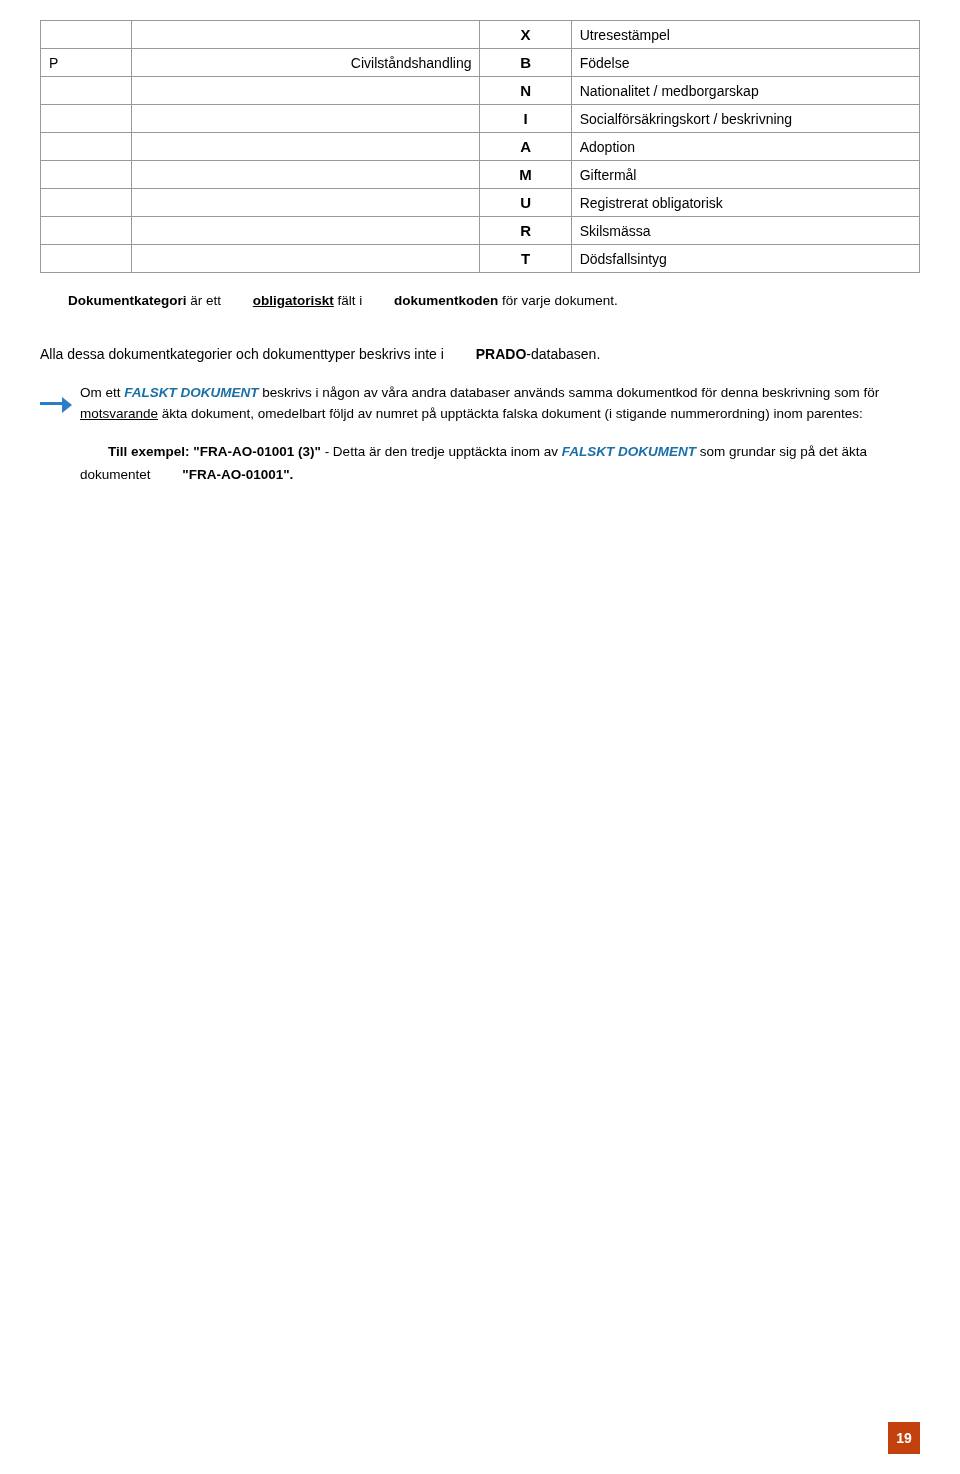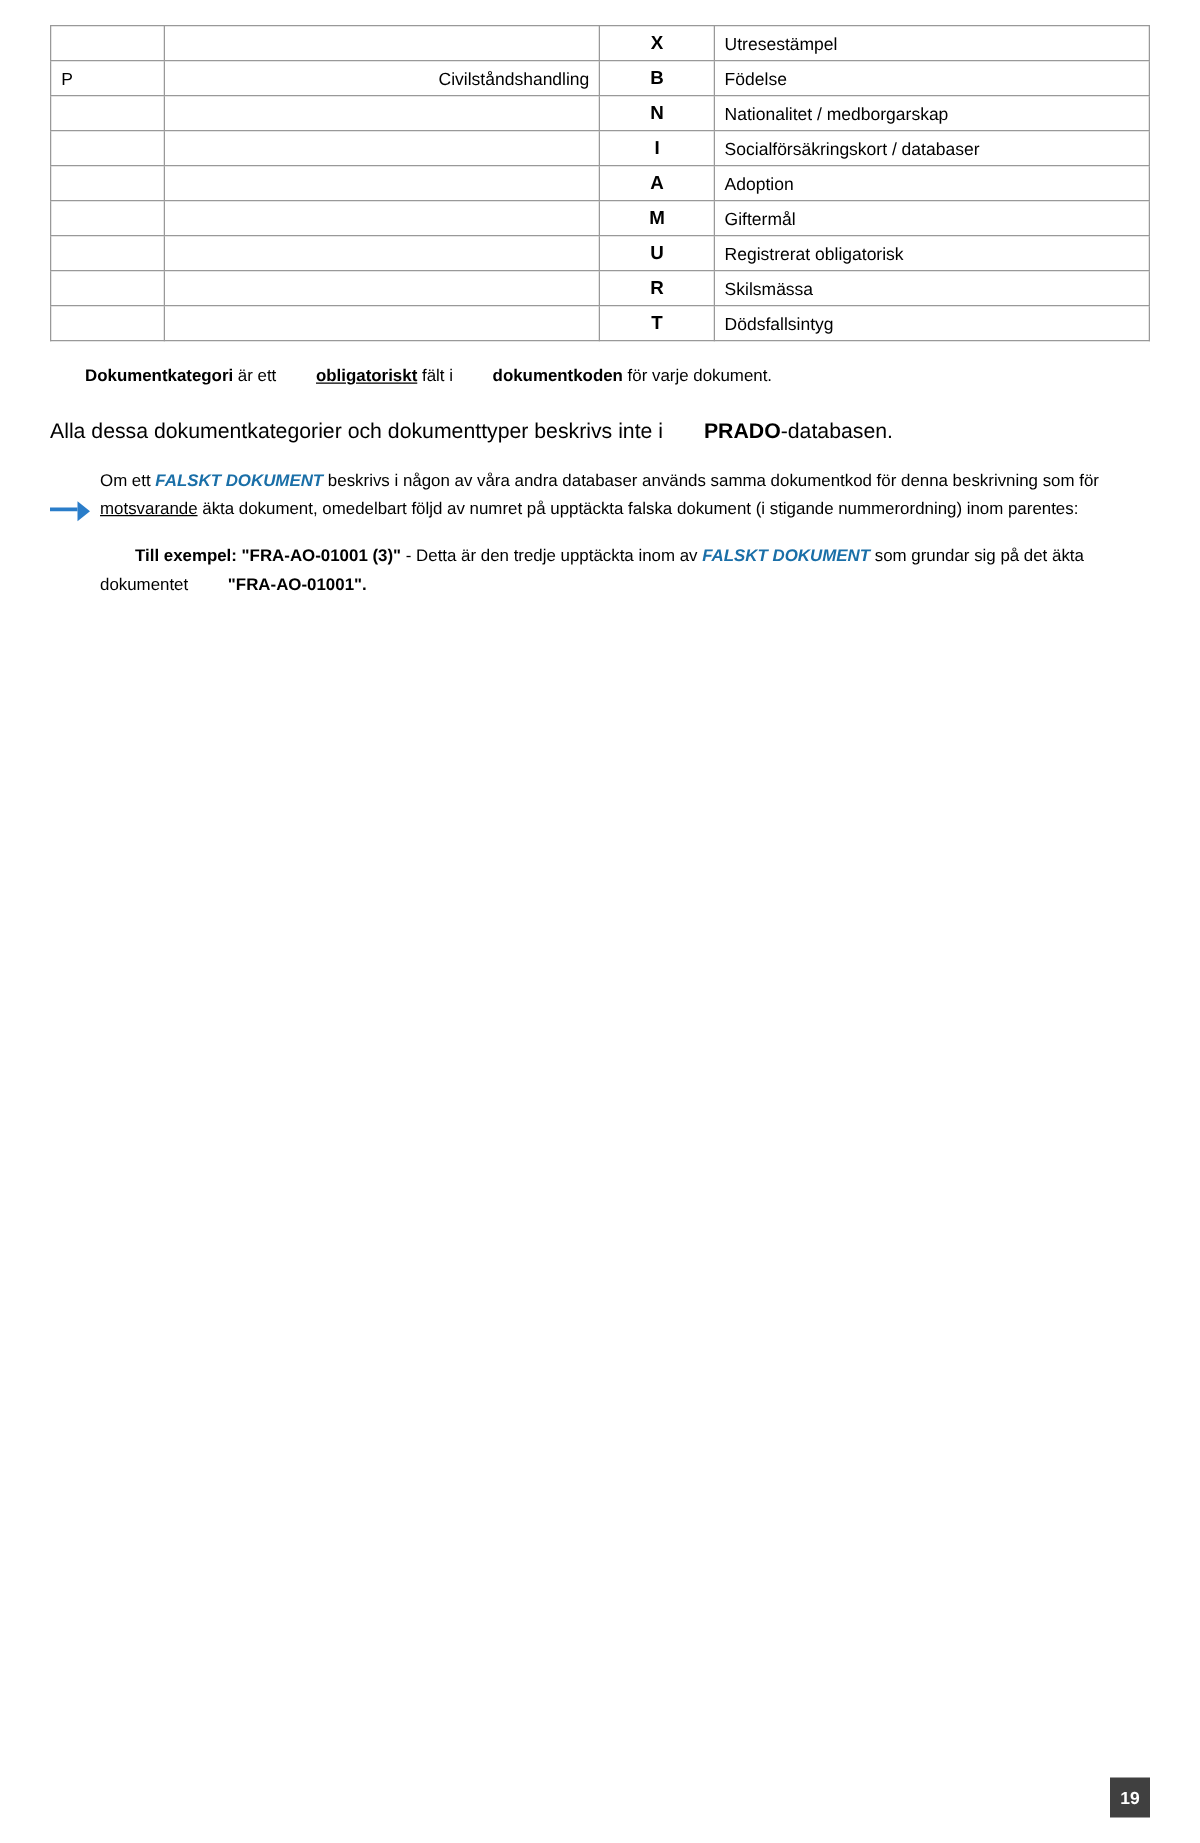--- a/index.html
+++ b/index.html
@@ -40,28 +40,28 @@
       flex: 1;
       font-size: 13.5px;
       line-height: 1.5;
     }
 
     .bold { font-weight: bold; padding-left: 28px; }
     .underline { text-decoration: underline; }
     .bold-italic { font-weight: bold; font-style: italic; }
 
     .section-text {
-      margin-top: 20px;
-      font-size: 17px;
+      margin-top: 32px;
+      font-size: 14px;
       line-height: 1.6;
     }
 
     .arrow-text {
       display: flex;
-      align-items: flex-end;
+      align-items: center;
       gap: 8px;
       margin-top: 16px;
       font-size: 13.5px;
       line-height: 1.6;
     }
 
     .arrow-symbol {
       display: inline-block;
       margin-top: 2px;
       flex-shrink: 0;
@@ -96,21 +96,21 @@
       font-size: 13.5px;
       line-height: 1.7;
     }
 
     .page-number {
       position: absolute;
       bottom: 20px;
       right: 40px;
       font-size: 14px;
       font-weight: bold;
-      background: #404040;
+      background: #c2410c;
       color: #fff;
       width: 32px;
       height: 32px;
       display: flex;
       align-items: center;
       justify-content: center;
     }
 
     .main-table {
       width: 100%;
@@ -157,21 +157,21 @@
         <td class="col1"></td>
         <td class="col2"></td>
         <td class="col3">N</td>
         <td class="col4">Nationalitet / medborgarskap</td>
       </tr>
 
       <tr>
         <td class="col1"></td>
         <td class="col2"></td>
         <td class="col3">I</td>
-        <td class="col4">Socialförsäkringskort / databaser</td>
+        <td class="col4">Socialförsäkringskort / beskrivning</td>
       </tr>
 
       <tr>
         <td class="col1"></td>
         <td class="col2"></td>
         <td class="col3">A</td>
         <td class="col4">Adoption</td>
       </tr>
 
       <tr>

